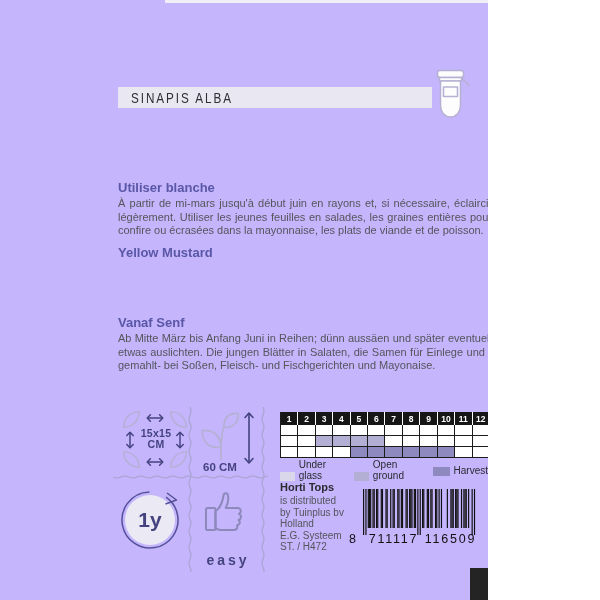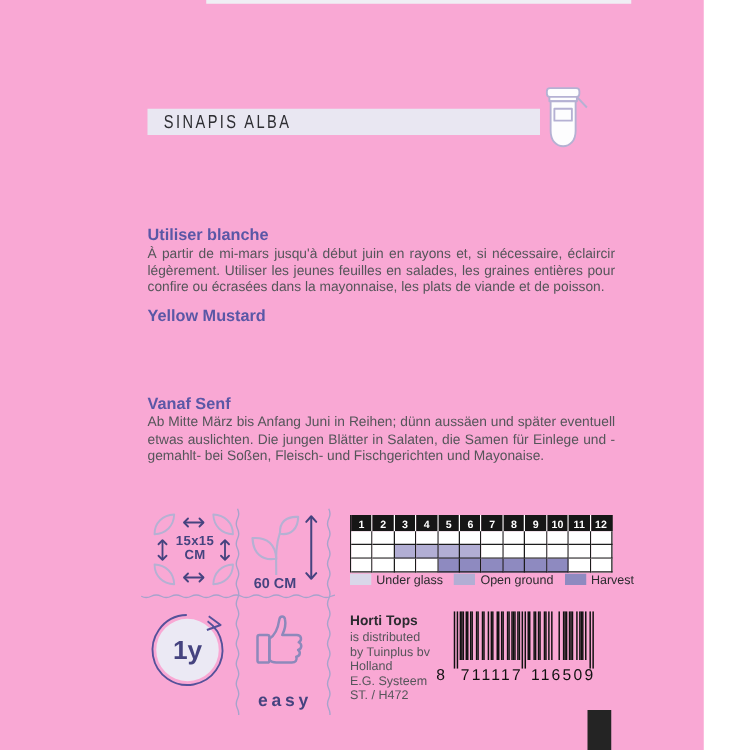--- a/index.html
+++ b/index.html
@@ -1,17 +1,17 @@
 <!DOCTYPE html>
 <html><head>
 <meta charset="utf-8">
 <style>
   html,body{margin:0;padding:0;background:#fff;}
   body{width:600px;height:600px;font-family:"Liberation Sans",sans-serif;}
-  #packet{position:relative;width:563px;height:600px;overflow:hidden;background:#f9a8d4;}
+  #packet{position:relative;width:488px;height:600px;overflow:hidden;background:#c4b5fd;}
   .abs{position:absolute;}
 
   .top-edge{position:absolute;left:165px;top:0;width:340px;height:3px;background:#f0eff5;}
 
   .title-band{position:absolute;left:118px;top:87px;width:314px;height:21px;background:#e9e7f2;display:flex;align-items:center;}
   .title{font-size:15px;letter-spacing:2.5px;color:#2e2e33;font-weight:500;transform:scaleX(.78);transform-origin:left center;margin-left:13px;white-space:nowrap;}
 
   .jar{position:absolute;left:432px;top:68px;}
 
   section{position:absolute;left:118px;width:374px;}
@@ -28,25 +28,25 @@
   .height-label{position:absolute;left:198px;top:461px;width:44px;text-align:center;font-size:11.5px;font-weight:bold;color:#45437f;}
   .easy-label{position:absolute;left:200px;top:535px;width:56px;text-align:center;font-size:14px;font-weight:bold;letter-spacing:3px;color:#45437f;margin-top:17px;}
 
   #calendar{position:absolute;left:280px;top:412px;width:210px;}
   #calendar-grid{display:grid;grid-template-columns:repeat(12,1fr);border-left:1px solid #1c1c1c;}
   .cal-head{background:#161616;color:#fff;font-size:8.5px;font-weight:bold;height:13px;display:flex;align-items:center;justify-content:center;border-right:1px solid #fff;}
   .cal-head.last{border-right:1px solid #161616;}
   .cal-cell{height:10px;border-right:1px solid #1c1c1c;border-bottom:1px solid #1c1c1c;background:#fff;}
 
   #legend{position:absolute;left:280px;top:459px;display:flex;align-items:center;gap:9px;}
-  .legend-item{display:flex;align-items:flex-start;gap:4px;}
+  .legend-item{display:flex;align-items:flex-end;gap:4px;}
   .swatch{width:17px;height:9px;}
   .legend-label{font-size:10px;color:#2a2a2e;}
 
-  #distributor{position:absolute;left:280px;top:491px;}
+  #distributor{position:absolute;left:280px;top:481px;}
   .brand{font-size:11px;font-weight:bold;color:#2b2b30;margin-bottom:2px;}
   .dist-line{font-size:10px;color:#55555a;line-height:11.5px;}
 
   #barcode{position:absolute;left:349px;top:489px;width:132px;}
   #barcode-digits{display:flex;margin-top:-7px;font-size:12.5px;color:#111;}
   .bd8{width:16px;}
   .bdg{width:57px;text-align:center;letter-spacing:1.8px;}
 
   .print-mark{position:absolute;left:470px;top:568px;width:19px;height:32px;background:#242424;}
 </style>

